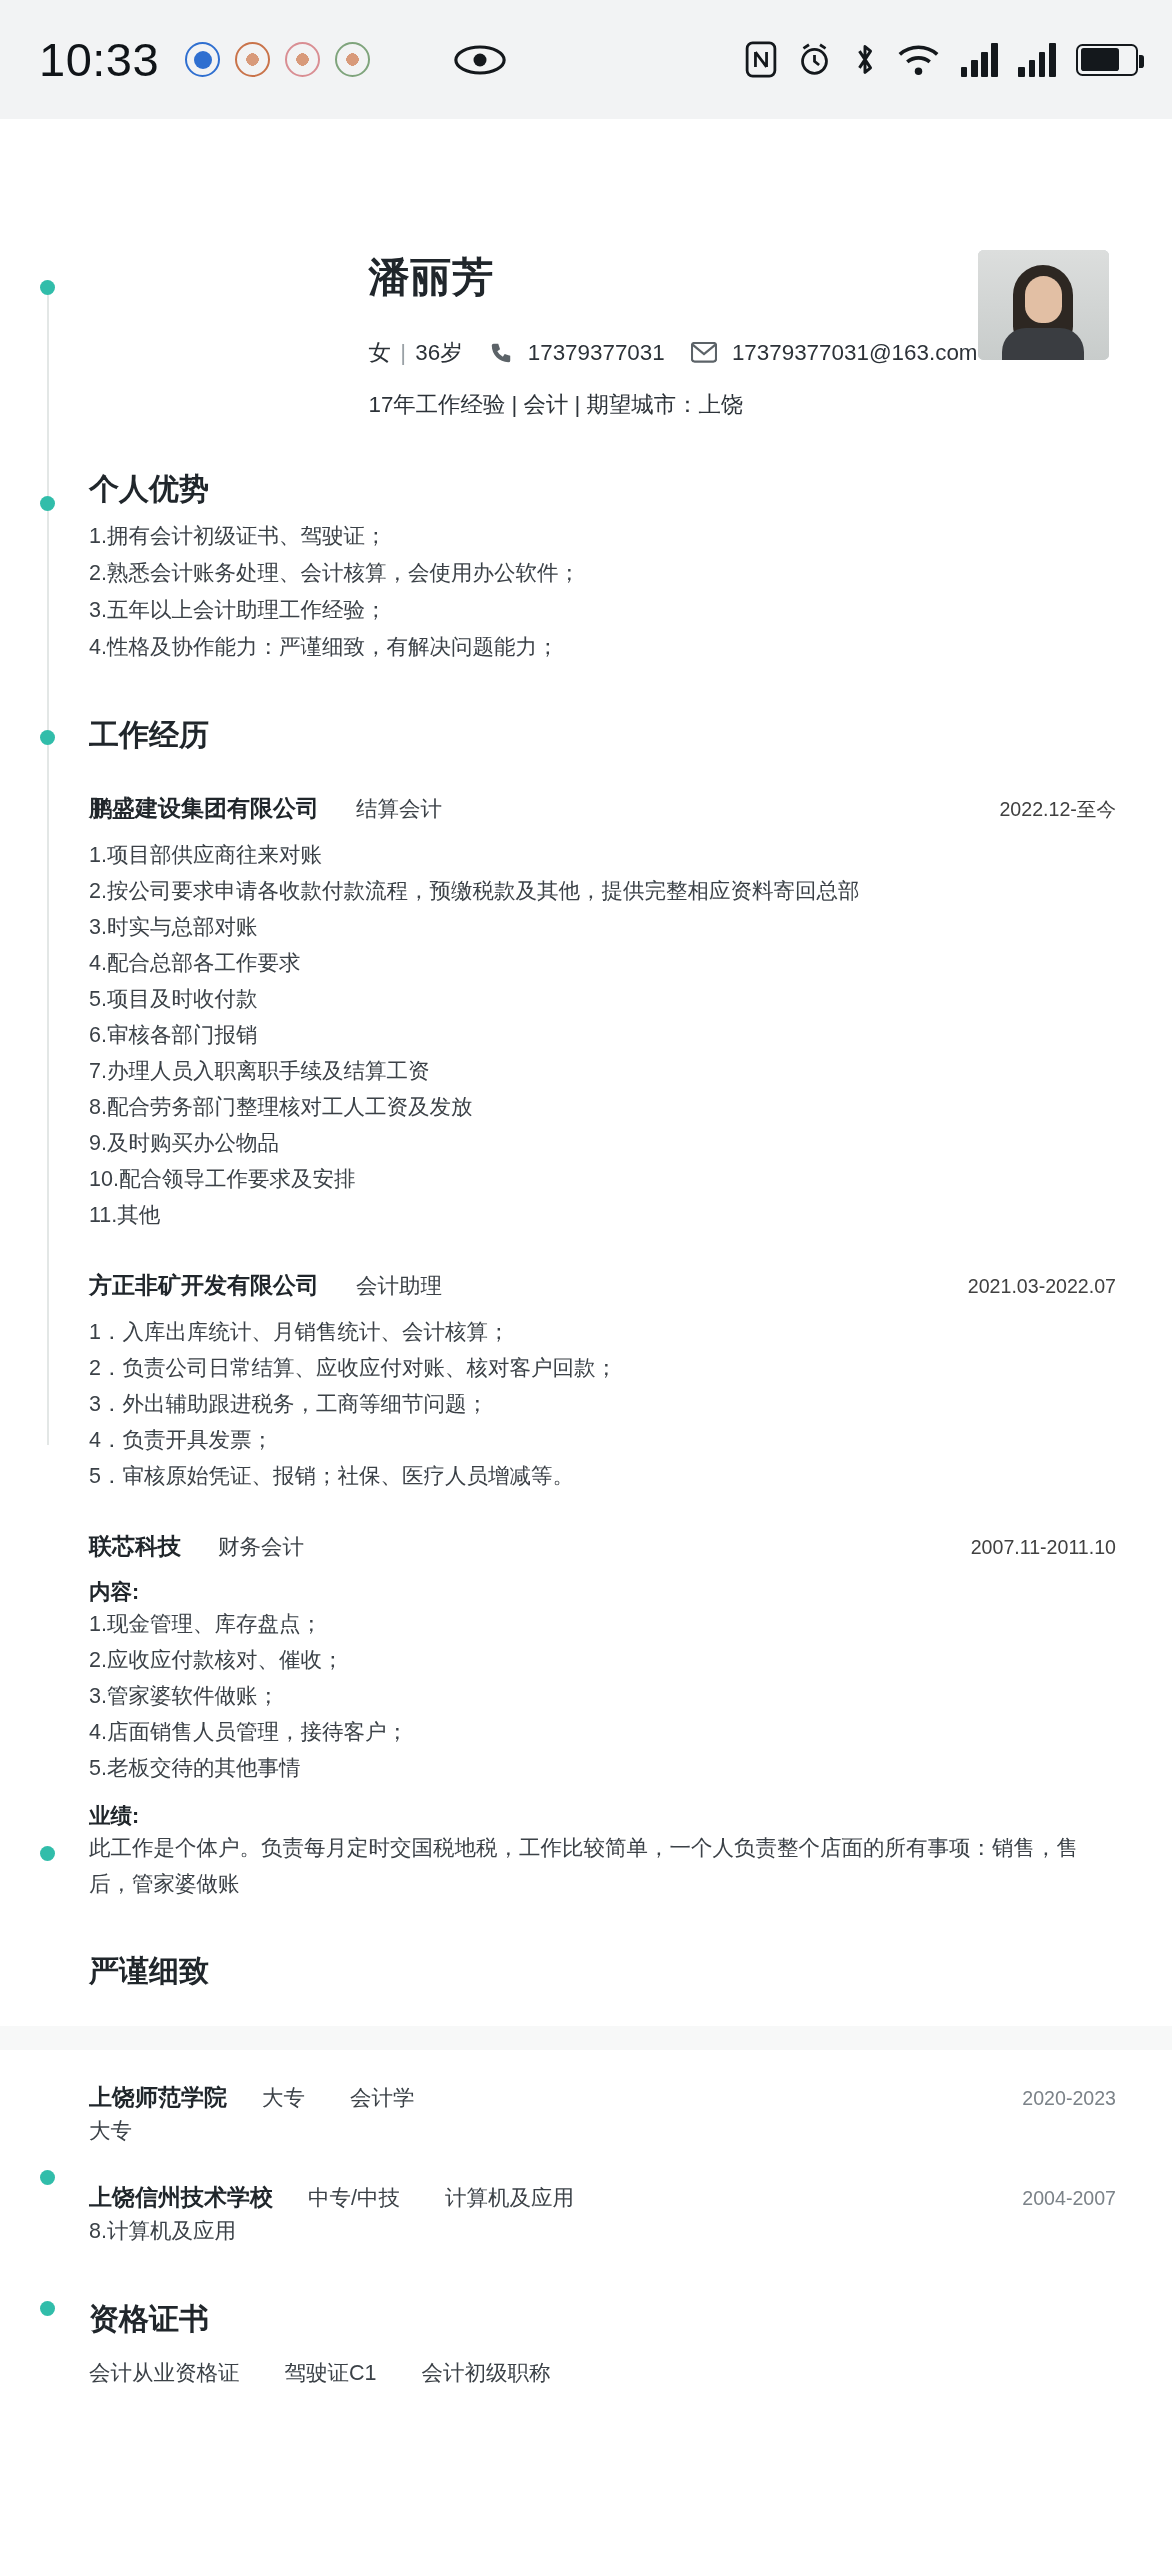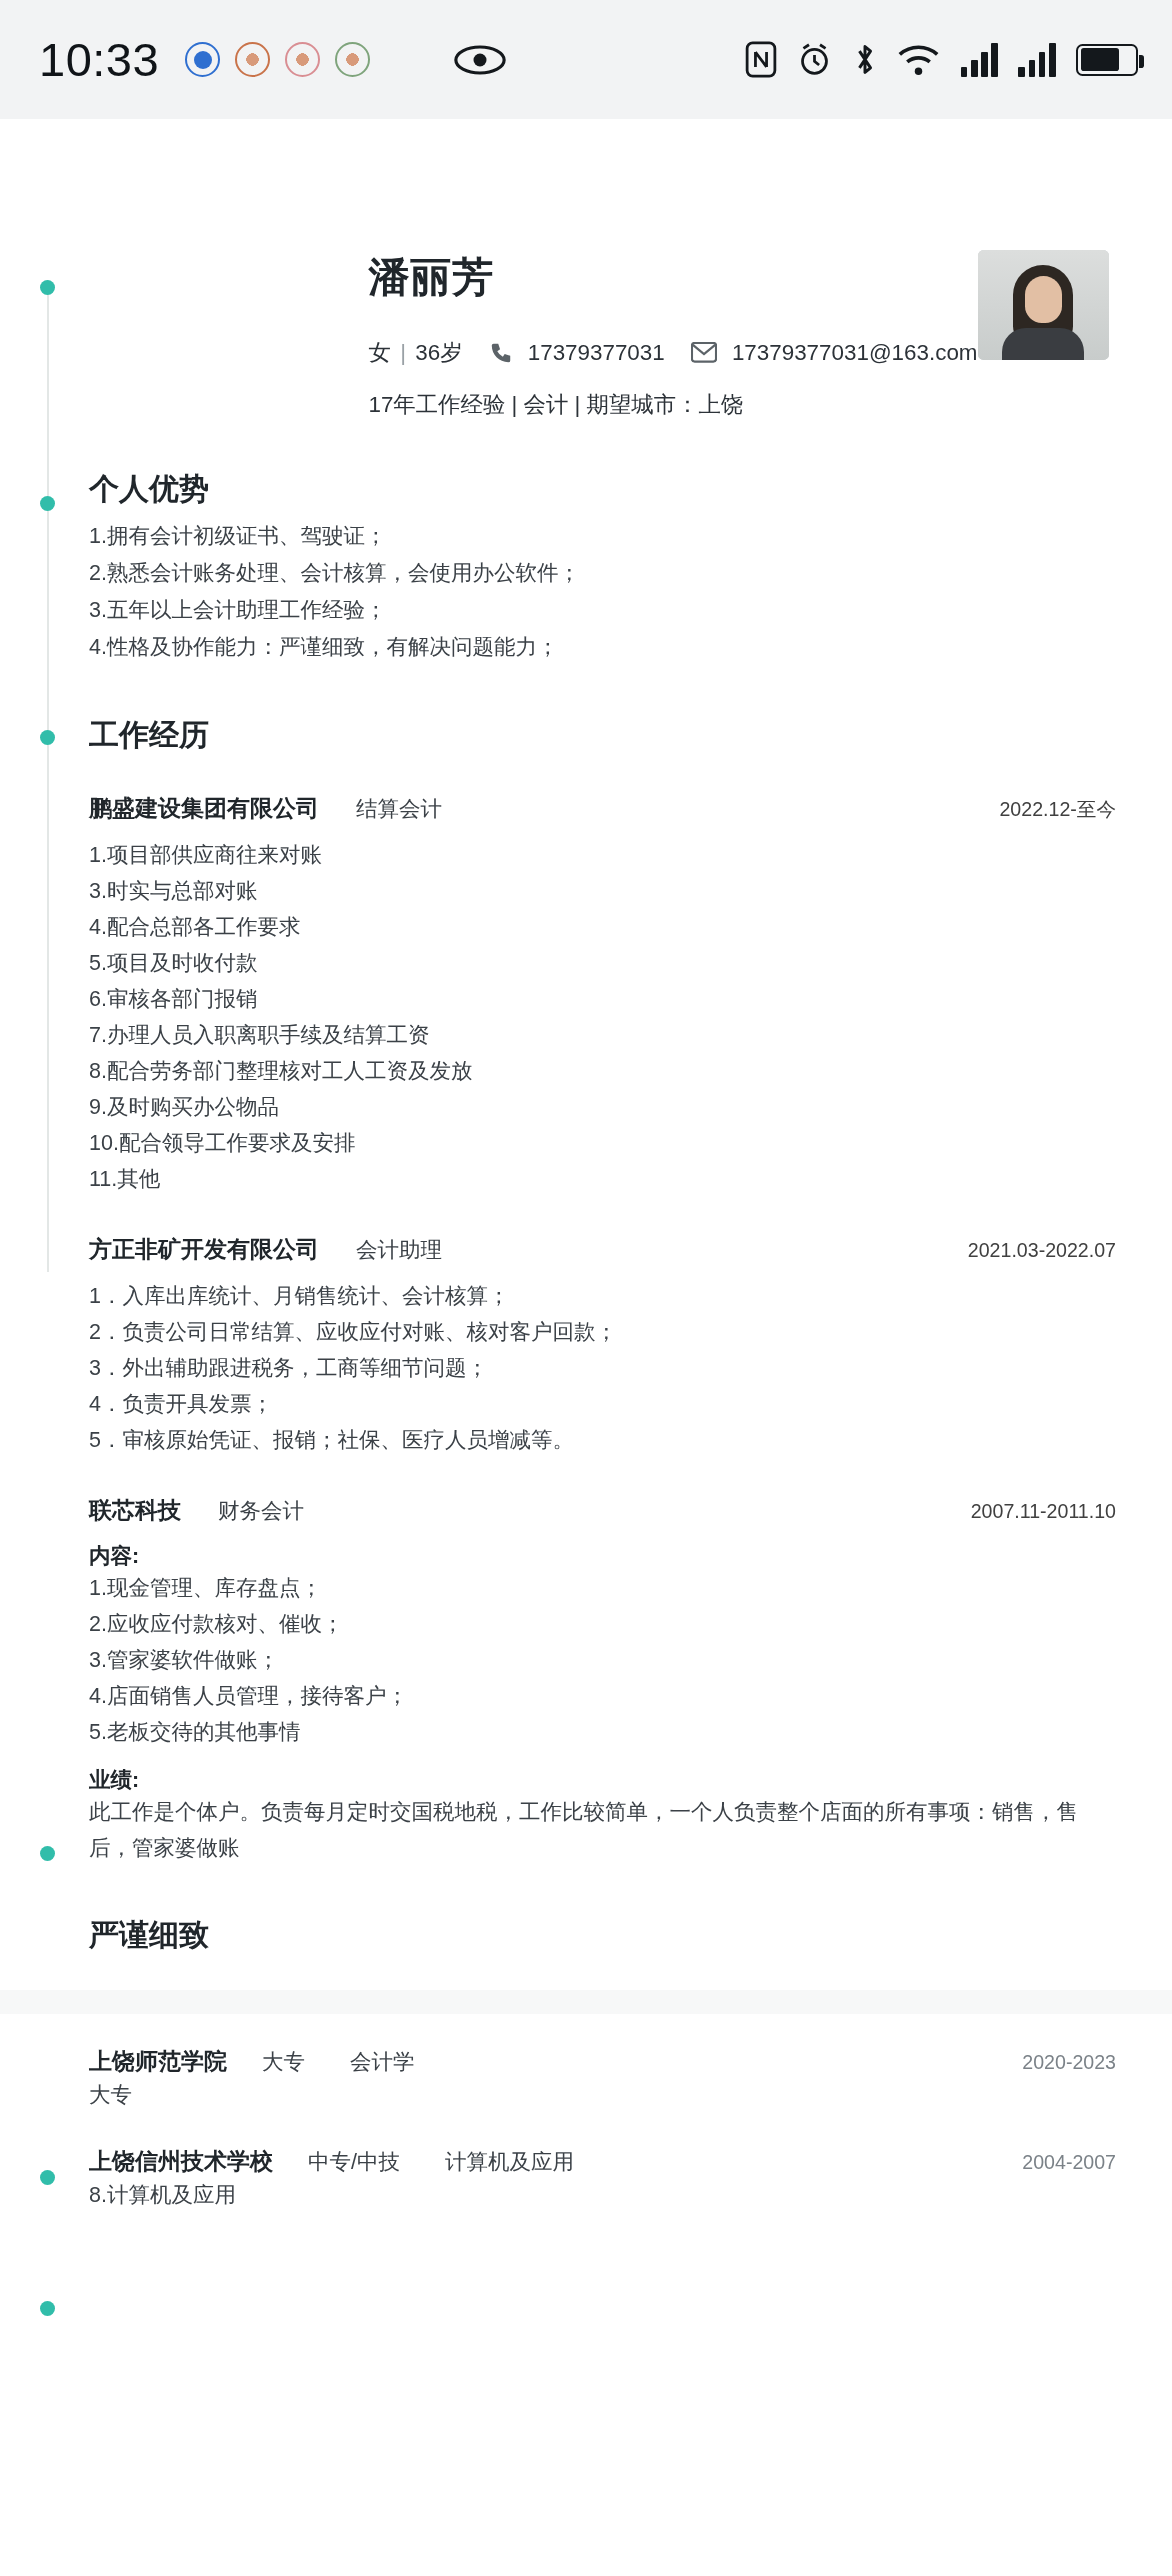--- a/index.html
+++ b/index.html
@@ -264,20 +264,21 @@
       <h2 class="sec">工作经历</h2>
 
       <div>
         <div class="job-head">
           <span class="job-co">鹏盛建设集团有限公司</span>
           <span class="job-role">结算会计</span>
           <span class="job-date">2022.12-至今</span>
         </div>
         <div class="job-body">
           <div class="line">1.项目部供应商往来对账</div>
+          <div class="line">2.按公司要求申请各收款付款流程，预缴税款及其他，提供完整相应资料寄回总部</div>
           <div class="line">3.时实与总部对账</div>
           <div class="line">4.配合总部各工作要求</div>
           <div class="line">5.项目及时收付款</div>
           <div class="line">6.审核各部门报销</div>
           <div class="line">7.办理人员入职离职手续及结算工资</div>
           <div class="line">8.配合劳务部门整理核对工人工资及发放</div>
           <div class="line">9.及时购买办公物品</div>
           <div class="line">10.配合领导工作要求及安排</div>
           <div class="line">11.其他</div>
         </div>
@@ -338,17 +339,25 @@
     <div>
       <div class="edu-head">
         <span class="edu-school">上饶信州技术学校</span>
         <span class="edu-degree">中专/中技</span>
         <span class="edu-major">计算机及应用</span>
         <span class="edu-date">2004-2007</span>
       </div>
       <div class="line">8.计算机及应用</div>
     </div>
 
+    <div class="sec-wrap">
+      <h2 class="sec">资格证书</h2>
+      <div class="certs">
+        <span>会计从业资格证</span>
+        <span>驾驶证C1</span>
+        <span>会计初级职称</span>
+      </div>
+    </div>
   </div>
 
   <div class="bottom-fill"></div>
 </div>
 
 
 </body></html>

